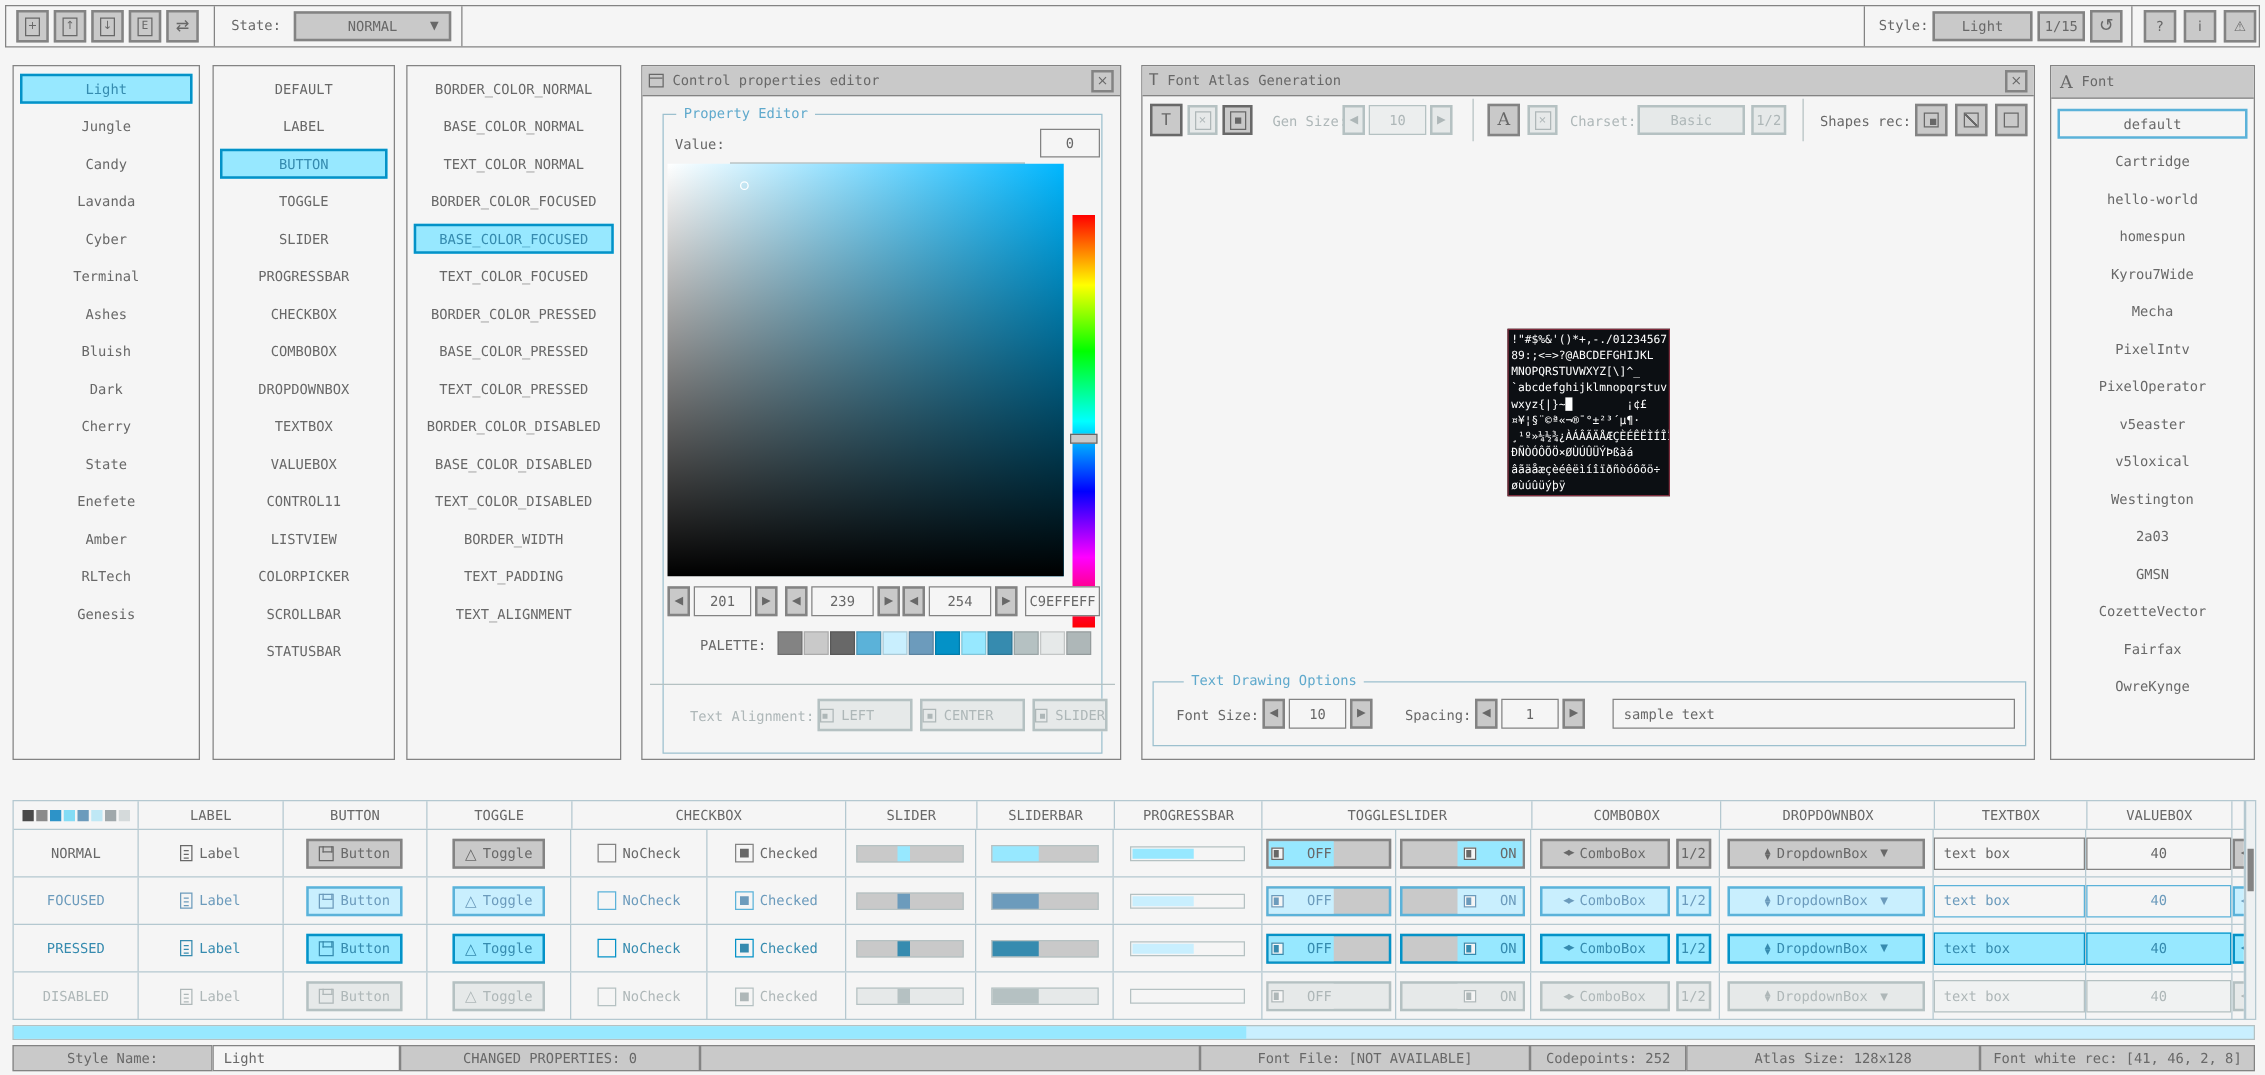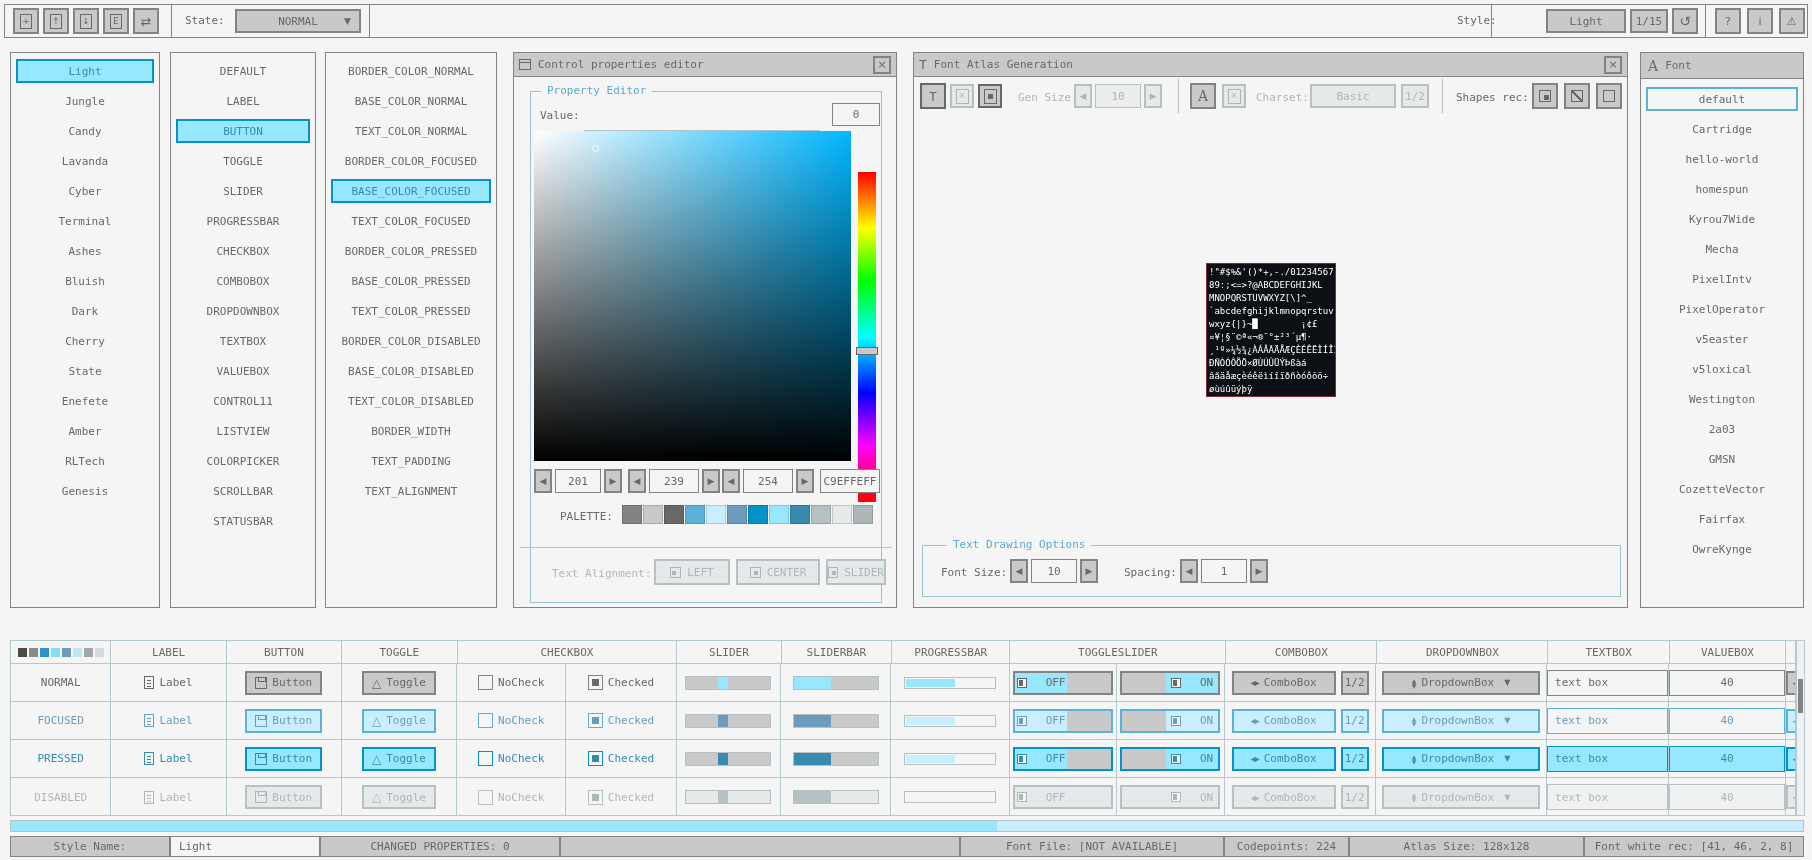--- a/index.html
+++ b/index.html
@@ -42,21 +42,21 @@
   
   .sldtrack{border:1px solid #b5c1c2;background:#c9c9c9;position:relative}
   .sldfill{position:absolute;left:1px;top:1px;bottom:1px;width:20px;background:#97e8ff}
   #picker{background:linear-gradient(to bottom,rgba(0,0,0,0) 0%,#000 100%),linear-gradient(to right,#fff 0%,hsl(197,100%,50%) 100%)}
   .pmark{position:absolute;left:58px;top:14px;width:7px;height:7px;border:1px solid #fff;border-radius:50%}
   #huebar{background:linear-gradient(to bottom,#f00 0%,#ff0 17%,#0f0 33%,#0ff 50%,#00f 67%,#f0f 83%,#f00 100%);position:relative}
   .huehdl{position:absolute;left:-2px;right:-2px;top:53%;height:8px;background:#c9c9c9;border:1px solid #686868}
   .spbtn2{width:18px;height:24px;border:2px solid #838383;background:#c9c9c9;color:#686868;display:flex;align-items:center;justify-content:center;font-size:9px}
   .spbtn2.dis{border-color:#b5c1c2;background:#e6e9e9;color:#aeb7b8}
   .sw{display:inline-block;width:20px;height:19px;border:1px solid rgba(0,0,0,.15)}
-  .alnbtn{position:absolute;height:26px;border:2px solid #b5c1c2;background:#e6e9e9;color:#aeb7b8;display:flex;align-items:center;justify-content:center;gap:6px}
+  .alnbtn{position:absolute;height:26px;border:2px solid #b5c1c2;background:#e6e9e9;color:#aeb7b8;display:flex;align-items:center;gap:6px}
   .alnic{width:11px;height:11px;border:1px solid #aeb7b8;position:relative}
   .alnic::after{content:"";position:absolute;top:3px;width:4px;height:4px;background:#aeb7b8}
   .aln-l::after{left:1px}.aln-c::after{left:3px}.aln-r::after{right:1px}
   .hr{position:absolute;height:1px;background:#b5c1c2}
   .vr{position:absolute;width:1px;background:#b5c1c2}
 
   
   .pgico{width:13px;height:15px;border:1px solid currentColor;position:relative;display:flex;align-items:center;justify-content:center;font-size:8px;line-height:1}
   .pgico.img::after{content:"";width:5px;height:5px;background:currentColor}
   .shp{width:12px;height:12px;border:1px solid currentColor;position:relative}
@@ -157,21 +157,21 @@
         <span class="gly" style="font-size:13px">⇄</span>
       </div>
     <div class="tdiv" style="left:166px"></div>
     <span class="abs lbl" style="left:180px;top:9px">State:</span>
     <div class="rbtn abs" style="left:230px;top:4px;width:126px;height:24px">
       <span>NORMAL</span>
       <span class="caret gly">▼</span>
     </div>
     <div class="tdiv" style="left:364px"></div>
     <div class="tdiv" style="left:1486px"></div>
-    <span class="abs lbl" style="left:1452px;top:9px">Style:</span>
+    <span class="abs lbl" style="left:1498px;top:9px">Style:</span>
     <div class="rbtn abs" style="left:1541px;top:4px;width:80px;height:24px">
         <span>Light</span>
       </div>
     <div class="rbtn abs" style="left:1625px;top:4px;width:38px;height:24px">
         <span>1/15</span>
       </div>
     <div class="ibtn" style="left:1667px">
         <span class="gly" style="font-size:14px">↺</span>
       </div>
     <div class="tdiv" style="left:1700px"></div>
@@ -437,20 +437,23 @@
       <div class="spbtn2 gly">
           <span>◀</span>
         </div>
       <div class="vboxw" style="width:46px;height:24px">
           <span>1</span>
         </div>
       <div class="spbtn2 gly">
           <span>▶</span>
         </div>
     </div>
+    <div class="vboxw abs" style="left:376px;top:506px;width:322px;height:24px;justify-content:flex-start;padding-left:8px">
+      <span>sample text</span>
+    </div>
   </div>
 
   <div class="listpanel abs" style="left:1640px;top:52px;width:164px;height:556px" id="panel-font">
     <div class="fhead">
       <span class="aico">A</span>
       <span>Font</span>
     </div>
     <div>
 
     <div class="litem selected">default</div>
@@ -872,18 +875,18 @@
   <div id="hscroll" class="abs">
       <div id="hthumb"></div>
     </div>
 
   <div id="statusbar" class="abs">
     <div class="seg" style="width:160px">Style Name:</div>
     <div class="seg white" style="width:150px">Light</div>
     <div class="seg" style="width:240px">CHANGED PROPERTIES: 0</div>
     <div class="seg" style="width:400px"></div>
     <div class="seg" style="width:264px">Font File: [NOT AVAILABLE]</div>
-    <div class="seg" style="width:125px">Codepoints: 224</div>
+    <div class="seg" style="width:125px">Codepoints: 252</div>
     <div class="seg" style="width:235px">Atlas Size: 128x128</div>
     <div class="seg" style="flex:1">Font white rec: [41, 46, 2, 8]</div>
   </div>
 
 </div>
 
 </body></html>

